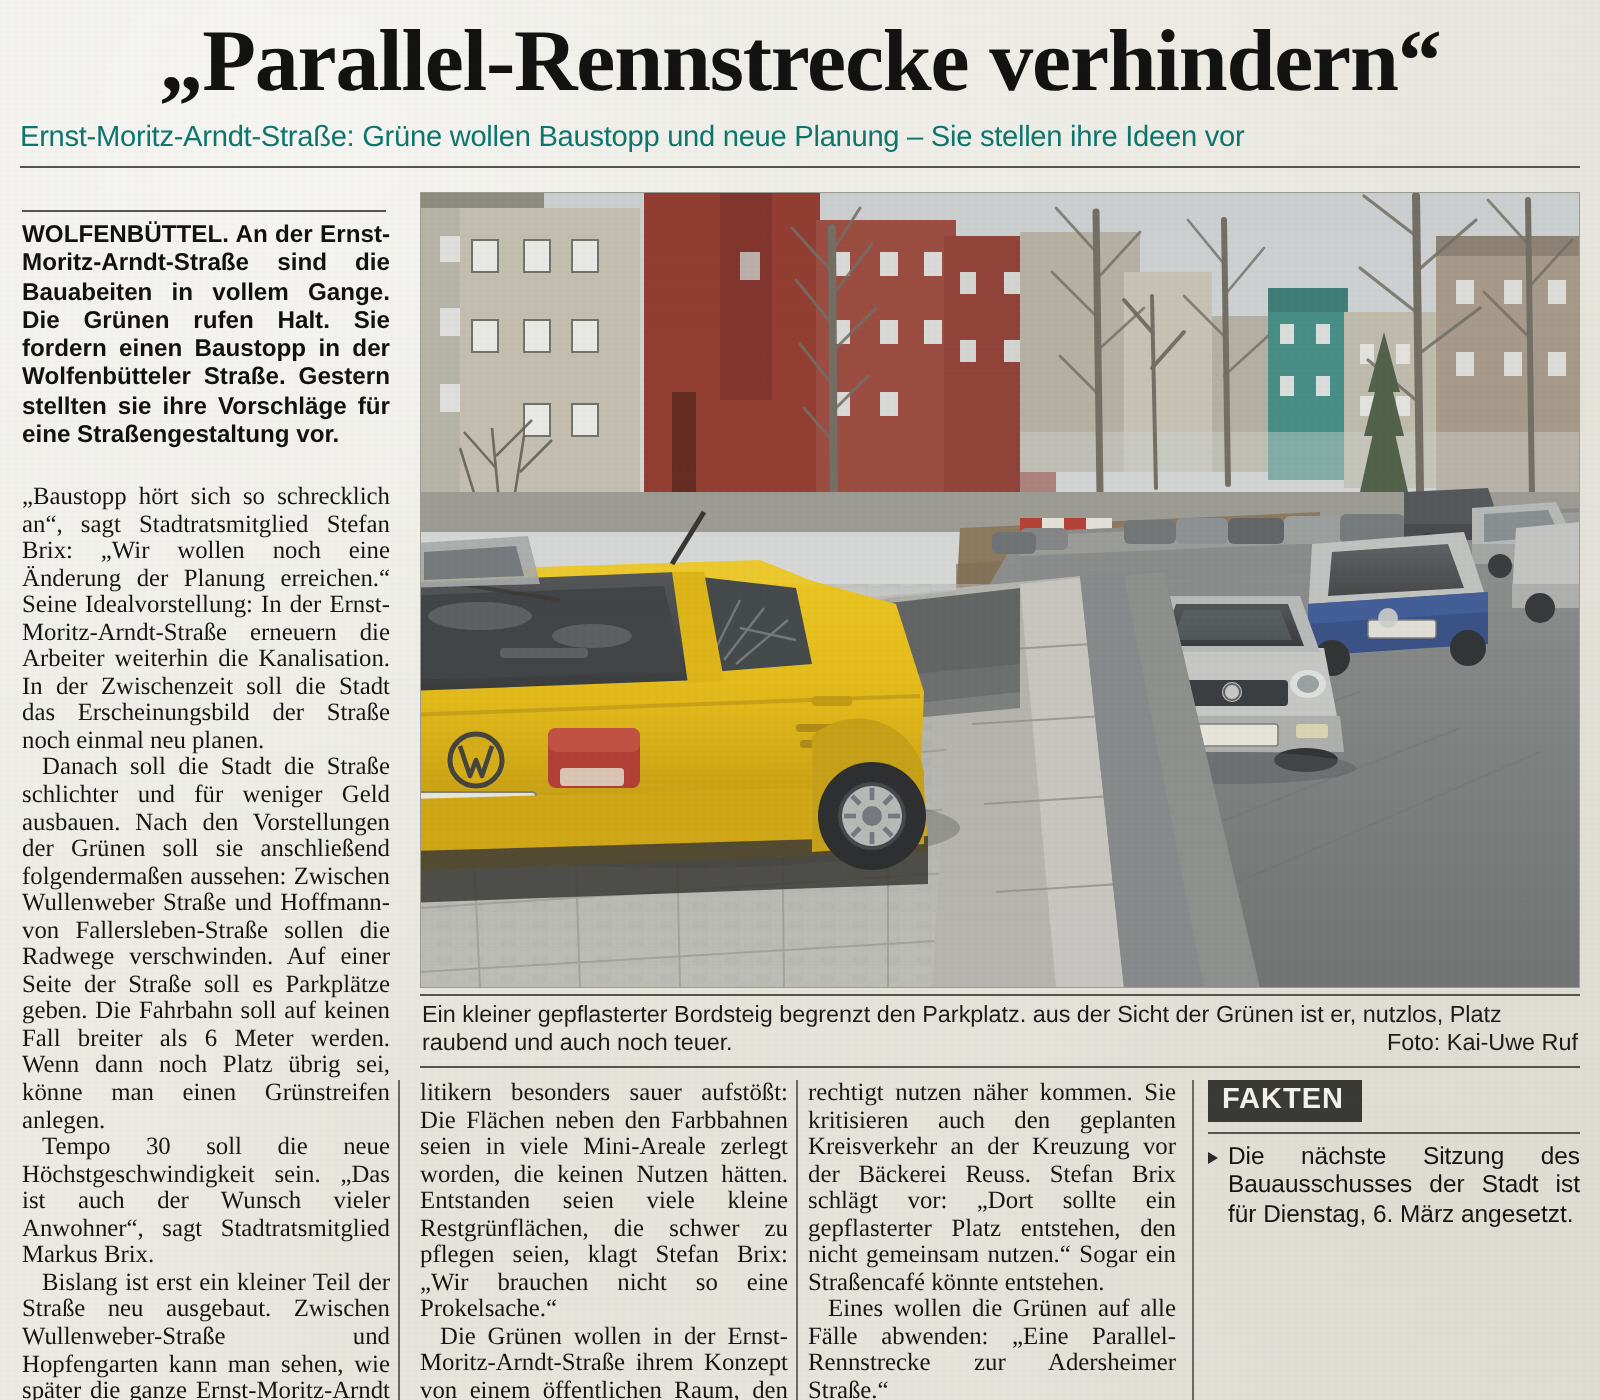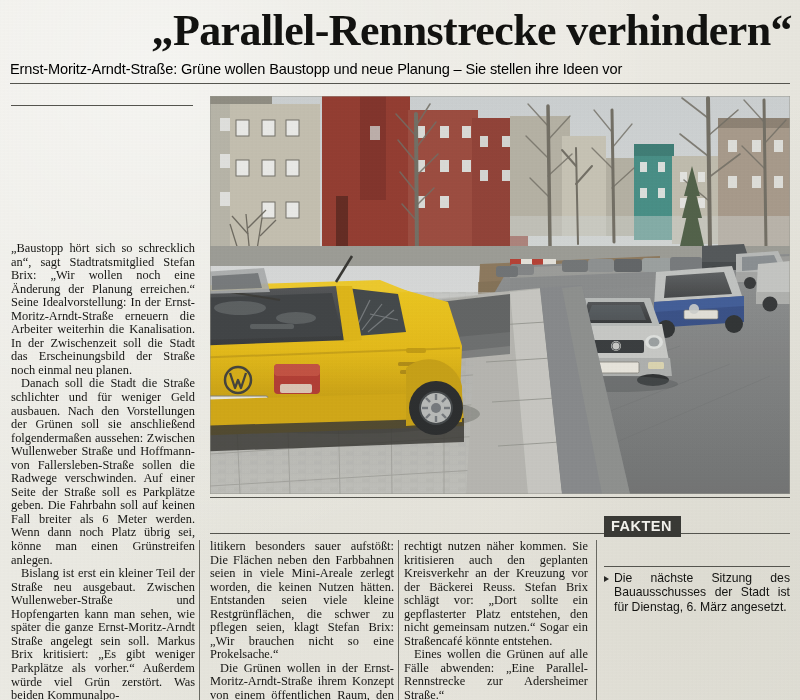--- a/index.html
+++ b/index.html
@@ -44,32 +44,32 @@
   .headline {
     position: absolute;
     left: 8px;
     top: 6px;
     width: 784px;
     font-family: "Liberation Serif", serif;
     font-weight: bold;
     font-size: 44px;
     line-height: 50px;
     letter-spacing: -0.6px;
-    text-align: right;
+    text-align: center;
     color: #131311;
   }
   .subhead {
     position: absolute;
     left: 10px;
     top: 60px;
     width: 780px;
     font-family: "Liberation Sans", sans-serif;
     font-size: 14.6px;
     line-height: 18px;
-    color: #000000;
+    color: #0f766e;
     letter-spacing: -0.15px;
   }
   .rule-top {
     position: absolute;
     left: 10px;
     top: 83px;
     width: 780px;
     height: 1px;
     background: #55554f;
   }
@@ -188,21 +188,21 @@
     text-align: justify;
     color: #161614;
   }
   #col2 { left: 210px; width: 184px; }
   #col3 { left: 404px; width: 184px; }
 
   
   .fakten {
     position: absolute;
     left: 604px;
-    top: 516px;
+    top: 540px;
     width: 186px;
   }
   .fakten-hd {
     display: inline-block;
     background: #3a3a36;
     color: #f2f1ec;
     font-family: "Liberation Sans", sans-serif;
     font-weight: bold;
     font-size: 14.5px;
     line-height: 18px;
@@ -248,24 +248,26 @@
 
 <div class="page">
   <div class="paper"></div>
 
   <div class="headline">„Parallel-Rennstrecke verhindern“</div>
   <div class="subhead">Ernst-Moritz-Arndt-Straße: Grüne wollen Baustopp und neue Planung – Sie stellen ihre Ideen vor</div>
   <div class="rule-top"></div>
 
   <div class="rule-byline"></div>
 
+  <div class="lead">WOLFENBÜTTEL. An der Ernst-Moritz-Arndt-Straße sind die Bauabeiten in vollem Gange. Die Grünen rufen Halt. Sie fordern einen Baustopp in der Wolfenbütteler Straße. Gestern stellten sie ihre Vorschläge für eine Straßengestaltung vor.</div>
 
   <div class="col1">
     <p class="noindent">„Baustopp hört sich so schrecklich an“, sagt Stadtratsmitglied Stefan Brix: „Wir wollen noch eine Änderung der Planung erreichen.“ Seine Idealvorstellung: In der Ernst-Moritz-Arndt-Straße erneuern die Arbeiter weiterhin die Kanalisation. In der Zwischenzeit soll die Stadt das Erscheinungsbild der Straße noch einmal neu planen.</p>
     <p>Danach soll die Stadt die Straße schlichter und für weniger Geld ausbauen. Nach den Vorstellungen der Grünen soll sie anschließend folgendermaßen aussehen: Zwischen Wullenweber Straße und Hoffmann-von Fallersleben-Straße sollen die Radwege verschwinden. Auf einer Seite der Straße soll es Parkplätze geben. Die Fahrbahn soll auf keinen Fall breiter als 6 Meter werden. Wenn dann noch Platz übrig sei, könne man einen Grünstreifen anlegen.</p>
+    <p>Tempo 30 soll die neue Höchstgeschwindigkeit sein. „Das ist auch der Wunsch vieler Anwohner“, sagt Stadtratsmitglied Markus Brix.</p>
     <p>Bislang ist erst ein kleiner Teil der Straße neu ausgebaut. Zwischen Wullenweber-Straße und Hopfengarten kann man sehen, wie später die ganze Ernst-Moritz-Arndt Straße angelegt sein soll. Markus Brix kritisiert: „Es gibt weniger Parkplätze als vorher.“ Außerdem würde viel Grün zerstört. Was beiden Kommunalpo-</p>
   </div>
 
   <div class="vrule" style="left:199px; top:540px; height:160px;"></div>
   <div class="vrule" style="left:398px; top:540px; height:160px;"></div>
   <div class="vrule" style="left:596px; top:540px; height:160px;"></div>
 
   <div class="photo">
     <svg width="580" height="398" viewBox="0 0 580 398" xmlns="http://www.w3.org/2000/svg">
       <defs>
@@ -670,20 +672,24 @@
         <path d="M0 300 L250 330 L300 398 L0 398 Z" fill="#b8b9b4" opacity=".0"></path>
 
         <rect x="0" y="0" width="580" height="398" fill="#7a6f55" opacity=".055"></rect>
         <rect x="0" y="0" width="580" height="398" fill="url(#skyG)" opacity=".05"></rect>
       </g>
       <rect x="0" y="0" width="580" height="398" fill="none" stroke="#9a9a92" stroke-width="1"></rect>
     </svg>
   </div>
 
   <div class="rule-cap-top"></div>
+  <div class="caption">
+    <span>Ein kleiner gepflasterter Bordsteig begrenzt den Parkplatz. aus der Sicht der Grünen ist er, nutzlos, Platz raubend und auch noch teuer.</span>
+    <span class="credit">Foto: Kai-Uwe Ruf</span>
+  </div>
   <div class="rule-cap-bot"></div>
 
   <div class="colbody" id="col2">
     <p class="noindent">litikern besonders sauer aufstößt: Die Flächen neben den Farbbahnen seien in viele Mini-Areale zerlegt worden, die keinen Nutzen hätten. Entstanden seien viele kleine Restgrünflächen, die schwer zu pflegen seien, klagt Stefan Brix: „Wir brauchen nicht so eine Prokelsache.“</p>
     <p>Die Grünen wollen in der Ernst-Moritz-Arndt-Straße ihrem Konzept von einem öffentlichen Raum, den alle Verkehrsteilnehmer gleichbe-</p>
   </div>
 
   <div class="colbody" id="col3">
     <p class="noindent">rechtigt nutzen näher kommen. Sie kritisieren auch den geplanten Kreisverkehr an der Kreuzung vor der Bäckerei Reuss. Stefan Brix schlägt vor: „Dort sollte ein gepflasterter Platz entstehen, den nicht gemeinsam nutzen.“ Sogar ein Straßencafé könnte entstehen.</p>
     <p>Eines wollen die Grünen auf alle Fälle abwenden: „Eine Parallel-Rennstrecke zur Adersheimer Straße.“</p>

